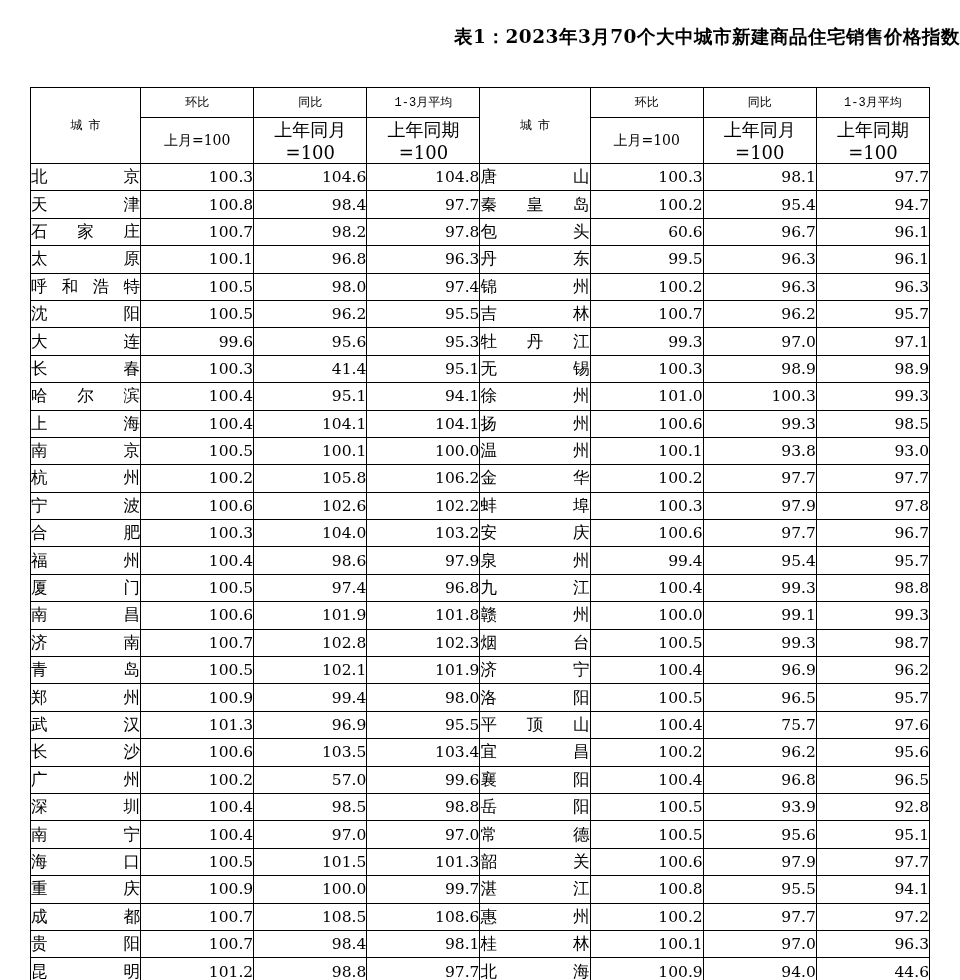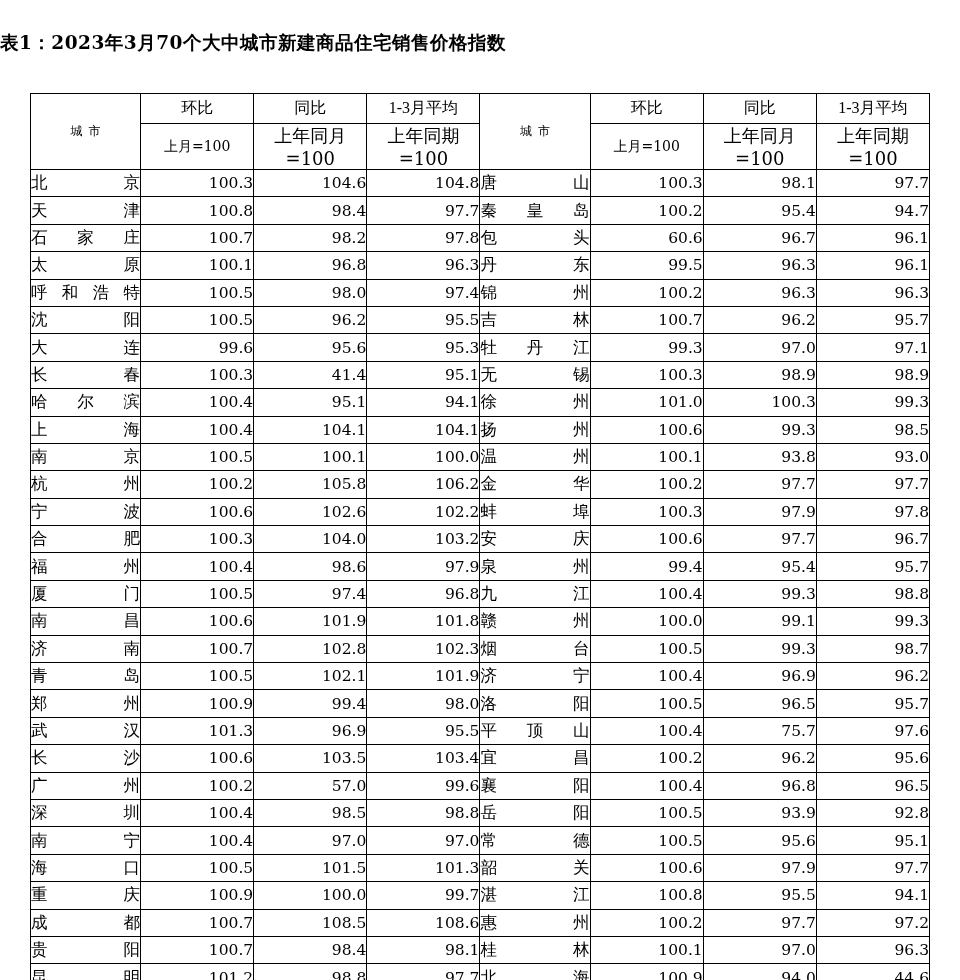--- a/index.html
+++ b/index.html
@@ -15,28 +15,27 @@
     -webkit-font-smoothing: antialiased;
   }
   .page {
     width: 960px;
     height: 980px;
     position: relative;
     box-sizing: border-box;
     padding: 0;
   }
   .doc-title {
-    text-align: left;
+    text-align: right;
     font-size: 18.5px;
     font-weight: bold;
     letter-spacing: 0.5px;
     padding-top: 24px;
     padding-bottom: 4px;
     font-family: "DejaVu Serif", serif;
-    margin-top: 6px;
   }
   .table-wrap {
     margin: 34px auto 0 auto;
     width: 900px;
   }
   table.price {
     border-collapse: collapse;
     width: 900px;
     table-layout: fixed;
     font-size: 15px;
@@ -55,22 +54,22 @@
     text-align: center;
     vertical-align: middle;
     font-size: 12px;
     letter-spacing: 6px;
     text-indent: 6px;
     font-family: "DejaVu Serif", serif;
   }
   .hdr-top {
     text-align: center;
     height: 29px;
-    font-size: 16px;
-    font-family: Liberation Serif, serif;
+    font-size: 12px;
+    font-family: Liberation Mono, monospace;
   }
   .hdr-sub {
     text-align: center;
     height: 28px;
     font-size: 14px;
     font-family: "DejaVu Serif", serif;
   }
   .hdr-sub-small {
     font-size: 18px;
   }

